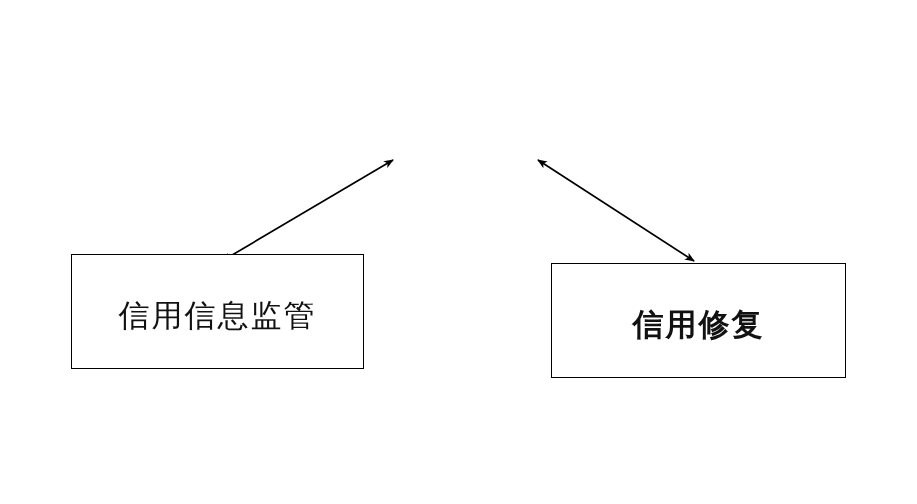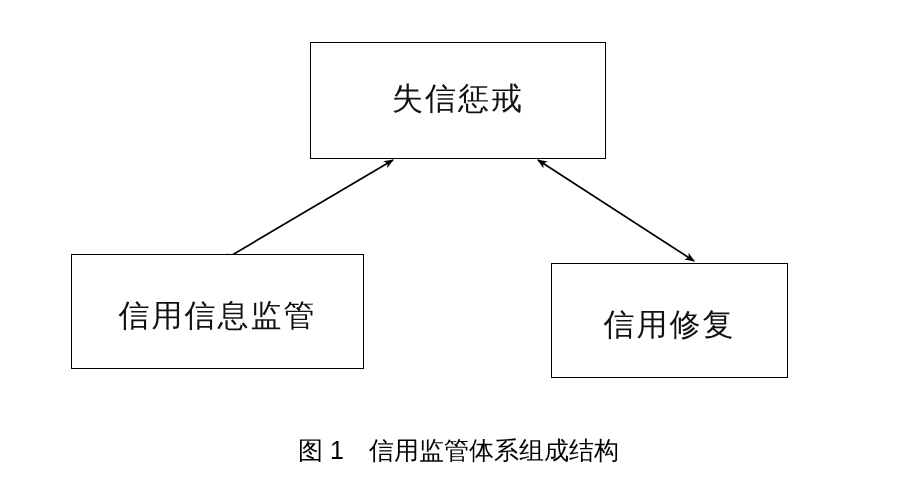--- a/index.html
+++ b/index.html
@@ -53,22 +53,23 @@
   }
   #node-left {
     left: 71px;
     top: 254px;
     width: 293px;
     height: 115px;
   }
   #node-right {
     left: 551px;
     top: 263px;
-    width: 237px;
+    width: 295px;
     height: 115px;
+    font-weight: bold;
   }
   #node-top .node-label {
     position: relative;
     top: -2px;
   }
   #node-left .node-label,
   #node-right .node-label {
     position: relative;
     top: 4px;
   }
@@ -98,27 +99,23 @@
       <marker id="arrowhead-start" markerWidth="12" markerHeight="12" refX="9" refY="4" orient="auto-start-reverse" markerUnits="userSpaceOnUse">
         <path d="M0,0 L10,4 L0,8 L2.6,4 Z" fill="#000000"></path>
       </marker>
     </defs>
 
     <line x1="393" y1="160" x2="222" y2="261" stroke="#000000" stroke-width="1.7" marker-start="url(#arrowhead-start)" marker-end="url(#arrowhead-end)"></line>
 
     <line x1="538" y1="160" x2="694" y2="261" stroke="#000000" stroke-width="1.7" marker-start="url(#arrowhead-start)" marker-end="url(#arrowhead-end)"></line>
   </svg>
 
-  <div class="node-box" id="node-top">
-    <span class="node-label">失信惩戒</span>
-  </div>
 
   <div class="node-box" id="node-left">
     <span class="node-label">信用信息监管</span>
   </div>
 
   <div class="node-box" id="node-right">
     <span class="node-label">信用修复</span>
   </div>
 
-  <div id="figure-caption">图 1　信用监管体系组成结构</div>
 
 </div>
 
 </body></html>

